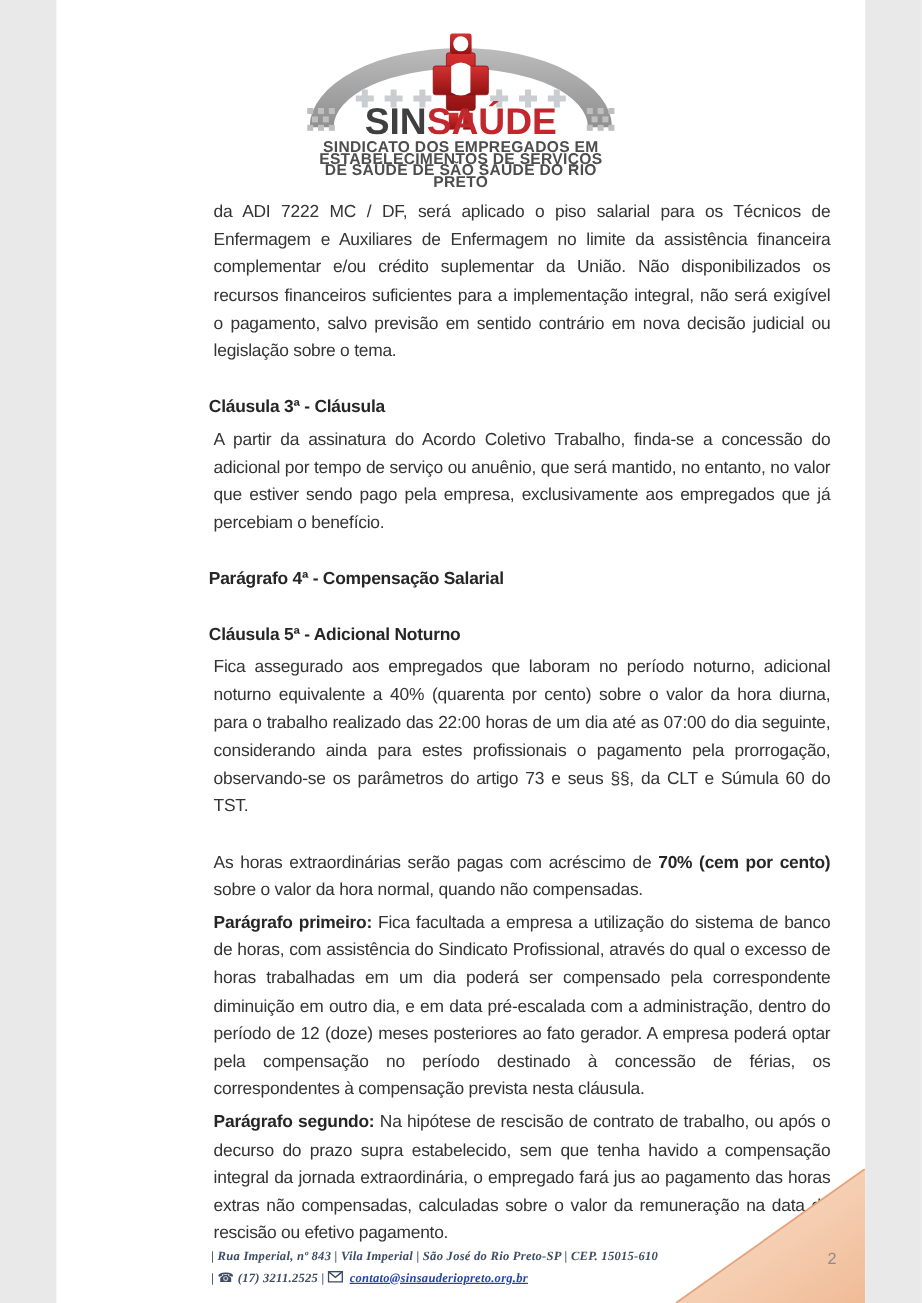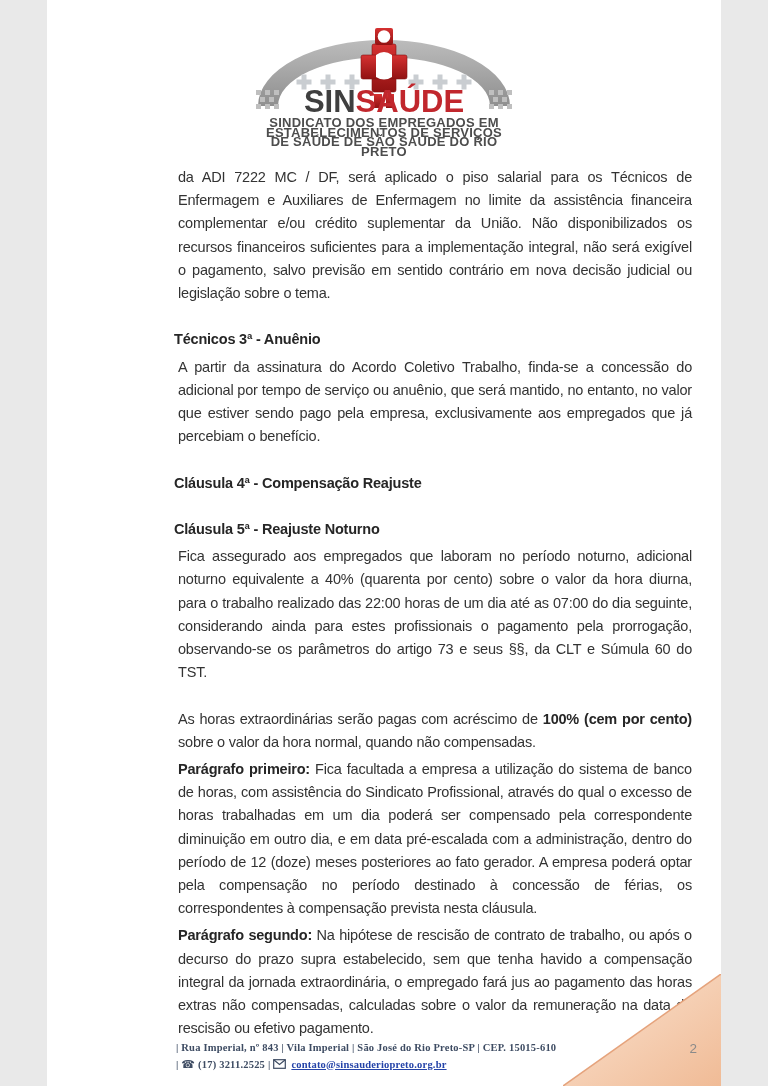--- a/index.html
+++ b/index.html
@@ -29,21 +29,21 @@
   .block{margin-top:23.2px;}
   .content h2{margin:0;font-size:14.5px;line-height:23.2px;font-weight:bold;
               color:#262626;text-align:left;}
   .content strong{font-weight:bold;color:#262626;}
 
   
   .footer{position:absolute;left:129px;top:1040px;width:560px;
           font-family:"Liberation Serif",serif;font-weight:bold;
           font-size:10.5px;line-height:16.5px;color:#3e4c63;
           letter-spacing:0.2px;}
-  .f-line{white-space:nowrap;}
+  .f-line{white-space:nowrap;font-style:italic;}
   .phone-glyph{font-family:"DejaVu Sans",sans-serif;font-size:11px;}
   .env{display:inline-block;vertical-align:-1px;margin:0 5px 0 3px;}
   .email{color:#2443a8;text-decoration:underline;font-weight:bold;cursor:pointer;}
 
   
   .corner{position:absolute;right:0;bottom:0;display:block;}
   .pagenum{position:absolute;top:1041px;right:24px;z-index:2;
            font-size:13.5px;color:#8a8a8a;font-family:"Liberation Sans",sans-serif;}
 </style>
 </head>
@@ -111,35 +111,35 @@
       <div>SINDICATO DOS EMPREGADOS EM ESTABELECIMENTOS DE SERVIÇOS</div>
       <div>DE SAÚDE DE SÃO SAÚDE DO RIO PRETO</div>
     </div>
   </header>
 
   <main class="content">
 
     <p>da ADI 7222 MC / DF, será aplicado o piso salarial para os Técnicos de Enfermagem e Auxiliares de Enfermagem no limite da assistência financeira complementar e/ou crédito suplementar da União. Não disponibilizados os recursos financeiros suficientes para a implementação integral, não será exigível o pagamento, salvo previsão em sentido contrário em nova decisão judicial ou legislação sobre o tema.</p>
 
     <section class="block">
-      <h2>Técnicos 3ª - Anuênio</h2>
+      <h2>Cláusula 3ª - Cláusula</h2>
       <p>A partir da assinatura do Acordo Coletivo Trabalho, finda-se a concessão do adicional por tempo de serviço ou anuênio, que será mantido, no entanto, no valor que estiver sendo pago pela empresa, exclusivamente aos empregados que já percebiam o benefício.</p>
     </section>
 
     <section class="block">
-      <h2>Cláusula 4ª - Compensação Reajuste</h2>
+      <h2>Parágrafo 4ª - Compensação Salarial</h2>
     </section>
 
     <section class="block">
-      <h2>Cláusula 5ª - Reajuste Noturno</h2>
+      <h2>Cláusula 5ª - Adicional Noturno</h2>
       <p>Fica assegurado aos empregados que laboram no período noturno, adicional noturno equivalente a 40% (quarenta por cento) sobre o valor da hora diurna, para o trabalho realizado das 22:00 horas de um dia até as 07:00 do dia seguinte, considerando ainda para estes profissionais o pagamento pela prorrogação, observando-se os parâmetros do artigo 73 e seus §§, da CLT e Súmula 60 do TST.</p>
     </section>
 
     <section class="block">
-      <p><span>As horas extraordinárias serão pagas com acréscimo de </span><strong>100% (cem por cento)</strong><span> sobre o valor da hora normal, quando não compensadas.</span></p>
+      <p><span>As horas extraordinárias serão pagas com acréscimo de </span><strong>70% (cem por cento)</strong><span> sobre o valor da hora normal, quando não compensadas.</span></p>
       <p><strong>Parágrafo primeiro:</strong><span> Fica facultada a empresa a utilização do sistema de banco de horas, com assistência do Sindicato Profissional, através do qual o excesso de horas trabalhadas em um dia poderá ser compensado pela correspondente diminuição em outro dia, e em data pré-escalada com a administração, dentro do período de 12 (doze) meses posteriores ao fato gerador. A empresa poderá optar pela compensação no período destinado à concessão de férias, os correspondentes à compensação prevista nesta cláusula.</span></p>
       <p><strong>Parágrafo segundo:</strong><span> Na hipótese de rescisão de contrato de trabalho, ou após o decurso do prazo supra estabelecido, sem que tenha havido a compensação integral da jornada extraordinária, o empregado fará jus ao pagamento das horas extras não compensadas, calculadas sobre o valor da remuneração na data da rescisão ou efetivo pagamento.</span></p>
     </section>
 
   </main>
 
   <footer class="footer">
     <div class="f-line">| Rua Imperial, nº 843 | Vila Imperial | São José do Rio Preto-SP | CEP. 15015-610</div>
     <div class="f-line">
       <span>| </span><span class="phone-glyph">☎</span><span> (17) 3211.2525 </span><span>|</span><svg class="env" width="13" height="10" viewBox="0 0 13 10" aria-hidden="true">

